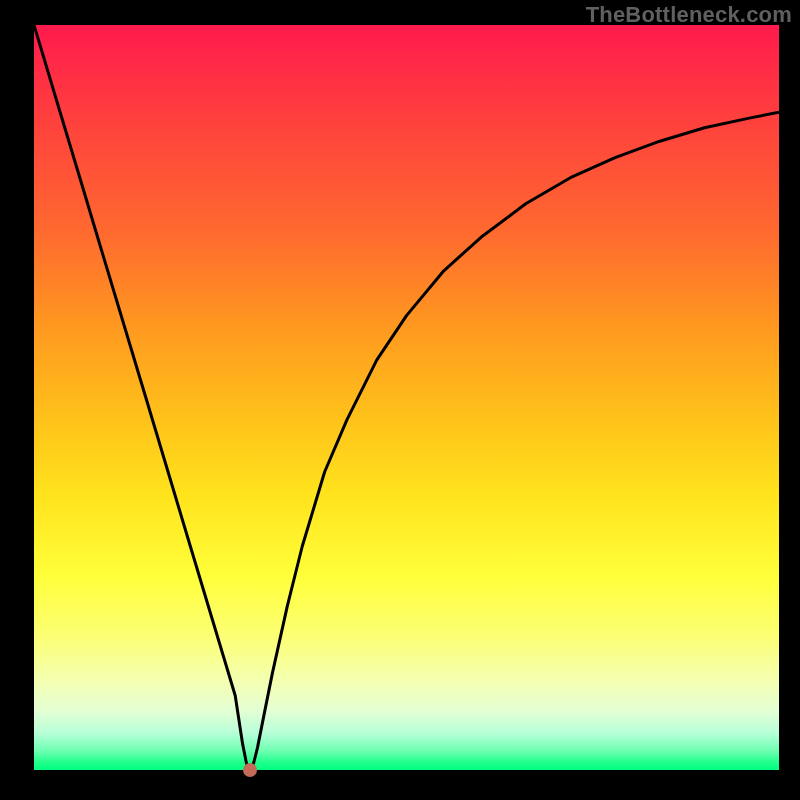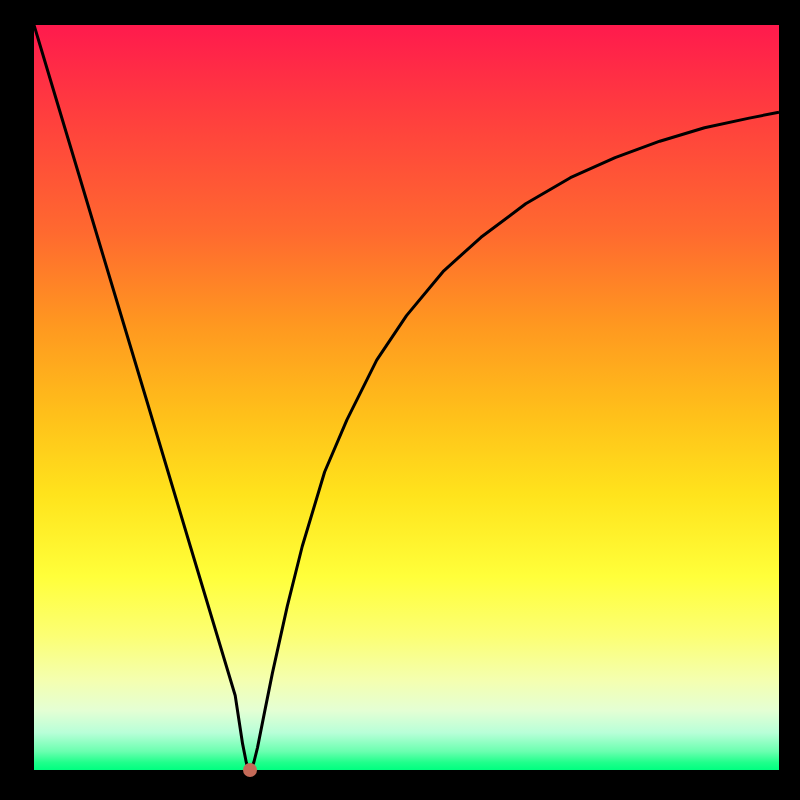--- a/index.html
+++ b/index.html
@@ -69,20 +69,21 @@
     background: #c46a58;
     transform: translate(-50%, -50%);
     z-index: 12;
   }
 </style>
 </head>
 <body>
 
 <div class="frame">
 
+  <div class="watermark">TheBottleneck.com</div>
 
   <div class="plot-box">
     <svg class="curve" viewBox="0 0 745 745" preserveAspectRatio="none">
       <path fill="none" stroke="#000" stroke-width="3" stroke-linejoin="round" d="M0.0 0.0 L22.3 74.5 L44.7 149.0 L67.0 223.5 L89.4 298.0 L111.8 372.5 L134.1 447.0 L156.4 521.5 L178.8 596.0 L201.2 670.5 L208.6 718.9 L212.3 737.5 L214.6 745.0 L216.0 745.0 L219.8 737.5 L223.5 722.6 L230.9 685.4 L238.4 648.1 L253.3 581.1 L268.2 521.5 L290.6 447.0 L312.9 394.9 L342.7 335.2 L372.5 290.6 L409.8 245.8 L447.0 212.3 L491.7 178.8 L536.4 152.7 L581.1 132.6 L625.8 116.2 L670.5 102.8 L715.2 93.1 L745.0 87.2"></path>
     </svg>
     <div class="marker" style="left: 216.05px; top: 745px; background: rgb(196, 106, 88);"></div>
   </div>
 
 </div>
 

